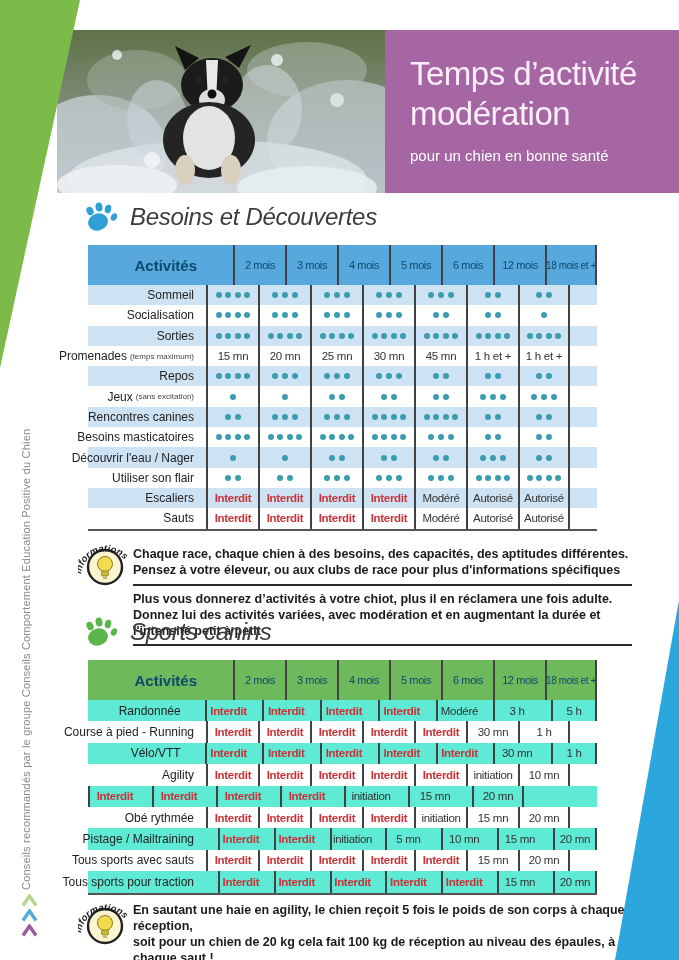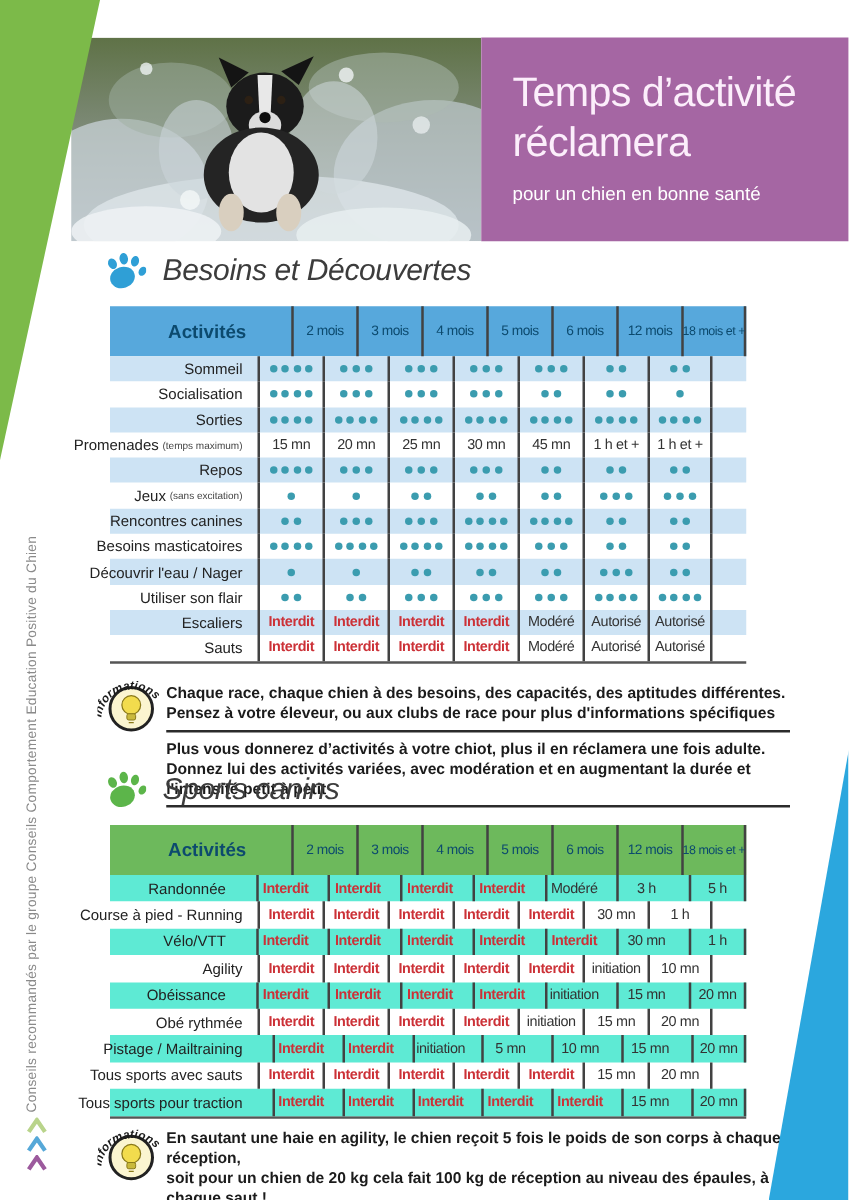--- a/index.html
+++ b/index.html
@@ -97,21 +97,21 @@
       <ellipse cx="250" cy="158" rx="70" ry="22" fill="#e8eef0" opacity="0.85"></ellipse>
       <circle cx="220" cy="30" r="6" fill="#f0f4f5" opacity="0.8"></circle>
       <circle cx="60" cy="25" r="5" fill="#eef2f3" opacity="0.8"></circle>
       <circle cx="280" cy="70" r="7" fill="#eef2f3" opacity="0.7"></circle>
       <circle cx="95" cy="130" r="8" fill="#f4f7f8" opacity="0.8"></circle>
     </svg>
   </div>
 
   <div class="banner">
     <div class="t1">Temps d’activité</div>
-    <div class="t2">réclamera</div>
+    <div class="t2">modération</div>
     <div class="sub">pour un chien en bonne santé</div>
   </div>
 
   <div class="green-band"></div>
 
   <div class="sec-title" style="left:85px;top:202px;">
     <svg width="32" height="30" viewBox="0 0 32 30">
       <ellipse cx="13" cy="20" rx="10" ry="8.5" fill="#2f9fd6" transform="rotate(-18 13 20)"></ellipse>
       <ellipse cx="5" cy="9" rx="3.4" ry="4.4" fill="#2f9fd6" transform="rotate(-25 5 9)"></ellipse>
       <ellipse cx="14" cy="5" rx="3.4" ry="4.6" fill="#2f9fd6" transform="rotate(-8 14 5)"></ellipse>
@@ -572,21 +572,20 @@
         <div class="cell lbl">Agility</div>
         <div class="cell age forbidden">Interdit</div>
         <div class="cell age forbidden">Interdit</div>
         <div class="cell age forbidden">Interdit</div>
         <div class="cell age forbidden">Interdit</div>
         <div class="cell age forbidden">Interdit</div>
         <div class="cell age">initiation</div>
         <div class="cell age">10 mn</div>
       </div>
       <div class="trow alt">
-        <div class="cell lbl">Obéissance</div>
         <div class="cell age forbidden">Interdit</div>
         <div class="cell age forbidden">Interdit</div>
         <div class="cell age forbidden">Interdit</div>
         <div class="cell age forbidden">Interdit</div>
         <div class="cell age">initiation</div>
         <div class="cell age">15 mn</div>
         <div class="cell age">20 mn</div>
       </div>
       <div class="trow">
         <div class="cell lbl">Obé rythmée</div>

